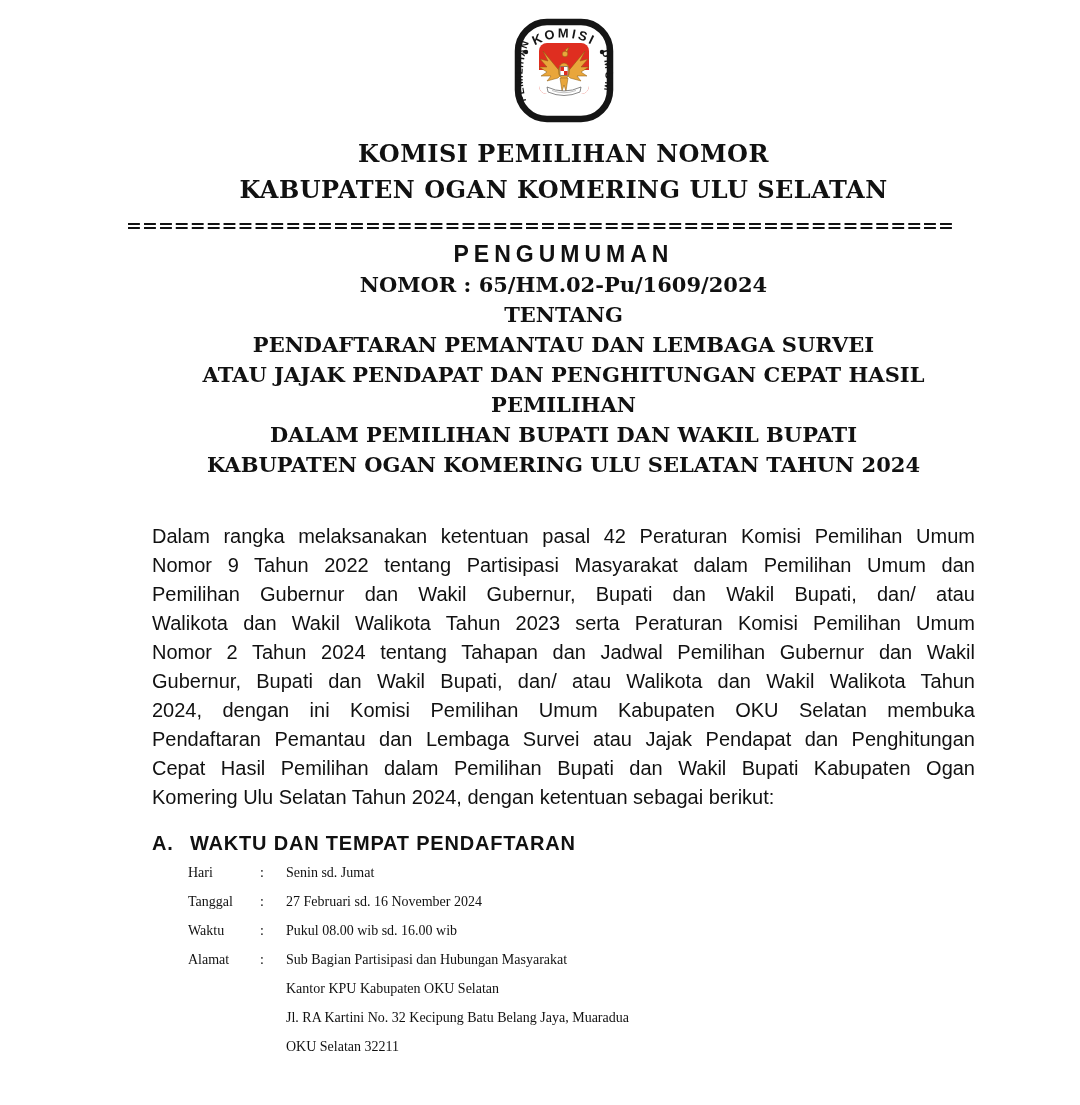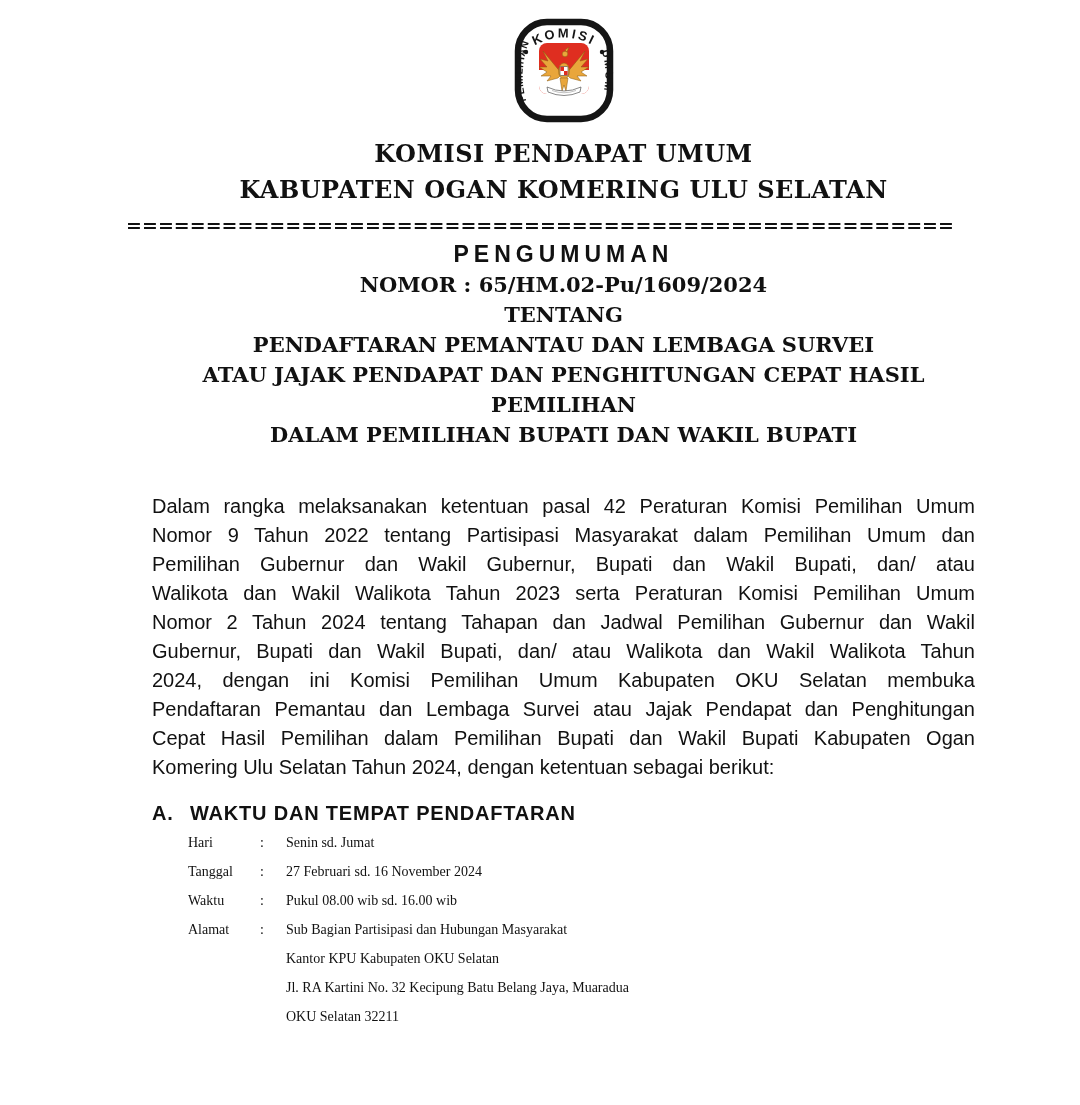--- a/index.html
+++ b/index.html
@@ -144,33 +144,34 @@
             <rect x="46.4" y="52.9" width="3.6" height="4.1" fill="#DF2E20" stroke="none"></rect>
             <rect x="50" y="57" width="3.6" height="4.1" fill="#DF2E20" stroke="none"></rect>
           </g>
           <path d="M 33,73 Q 50,81 67,73 L 66,78 Q 50,85 34,78 Z" fill="#ffffff" stroke="#555555" stroke-width="0.7"></path>
           <path d="M 38,76.5 Q 50,81 62,76.5" fill="none" stroke="#999999" stroke-width="0.6"></path>
         </g>
       </svg>
     </div>
 
     <div>
-      <div class="h1">KOMISI PENDAPAT UMUM</div>
+      <div class="h1">KOMISI PEMILIHAN NOMOR</div>
       <div class="h1">KABUPATEN OGAN KOMERING ULU SELATAN</div>
       <div class="divider">====================================================</div>
     </div>
 
     <div>
       <div class="announce">PENGUMUMAN</div>
       <div class="t-serif">NOMOR  : 65/HM.02-Pu/1609/2024</div>
       <div class="t-serif">TENTANG</div>
       <div class="t-serif">PENDAFTARAN PEMANTAU DAN LEMBAGA SURVEI</div>
       <div class="t-serif">ATAU JAJAK PENDAPAT DAN PENGHITUNGAN CEPAT HASIL</div>
       <div class="t-serif">PEMILIHAN</div>
       <div class="t-serif">DALAM PEMILIHAN BUPATI DAN WAKIL BUPATI</div>
+      <div class="t-serif">KABUPATEN OGAN KOMERING ULU SELATAN TAHUN 2024</div>
     </div>
 
     <div class="bodypara">
       <div class="jl">Dalam rangka melaksanakan ketentuan pasal 42 Peraturan Komisi Pemilihan Umum</div>
       <div class="jl">Nomor 9 Tahun 2022 tentang Partisipasi Masyarakat dalam Pemilihan Umum dan</div>
       <div class="jl">Pemilihan Gubernur dan Wakil Gubernur, Bupati dan Wakil Bupati, dan/ atau</div>
       <div class="jl">Walikota dan Wakil Walikota Tahun 2023 serta Peraturan Komisi Pemilihan Umum</div>
       <div class="jl">Nomor 2 Tahun 2024 tentang Tahapan dan Jadwal Pemilihan Gubernur dan Wakil</div>
       <div class="jl">Gubernur, Bupati dan Wakil Bupati, dan/ atau Walikota dan Wakil Walikota Tahun</div>
       <div class="jl">2024, dengan ini Komisi Pemilihan Umum Kabupaten OKU Selatan membuka</div>

